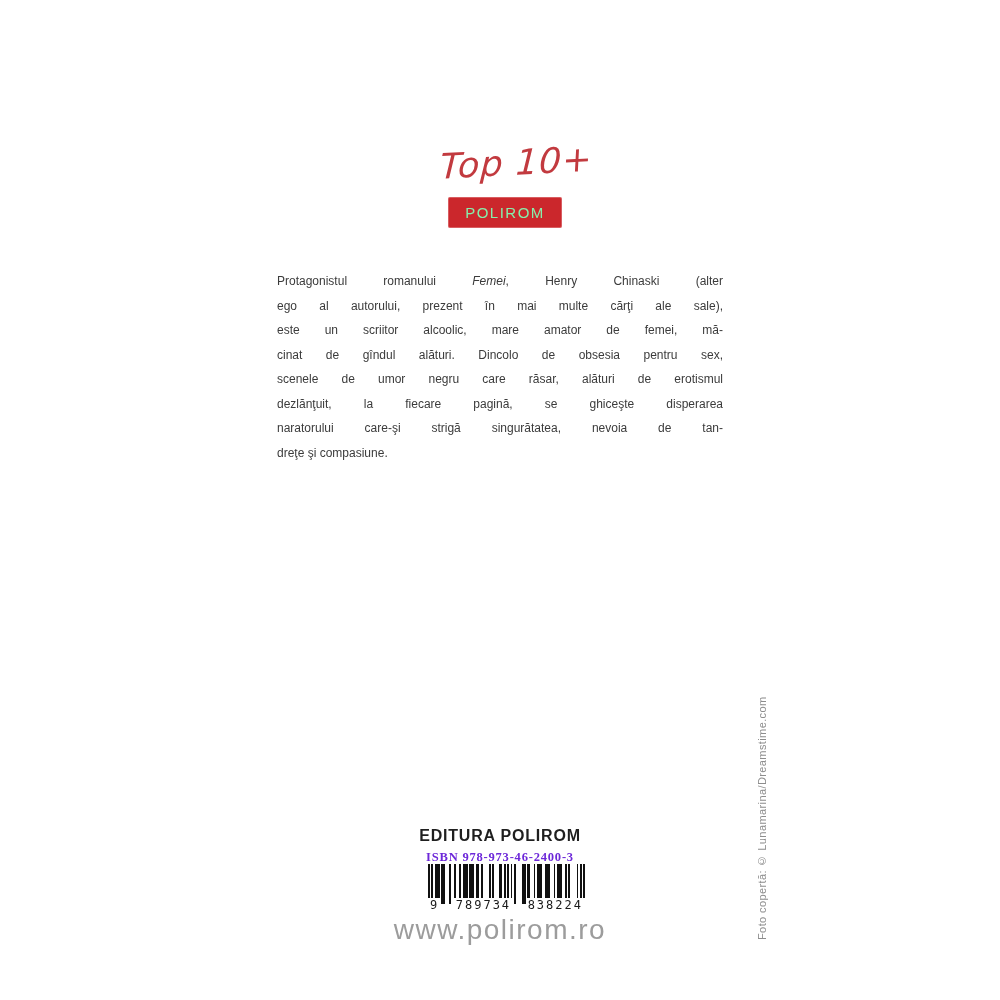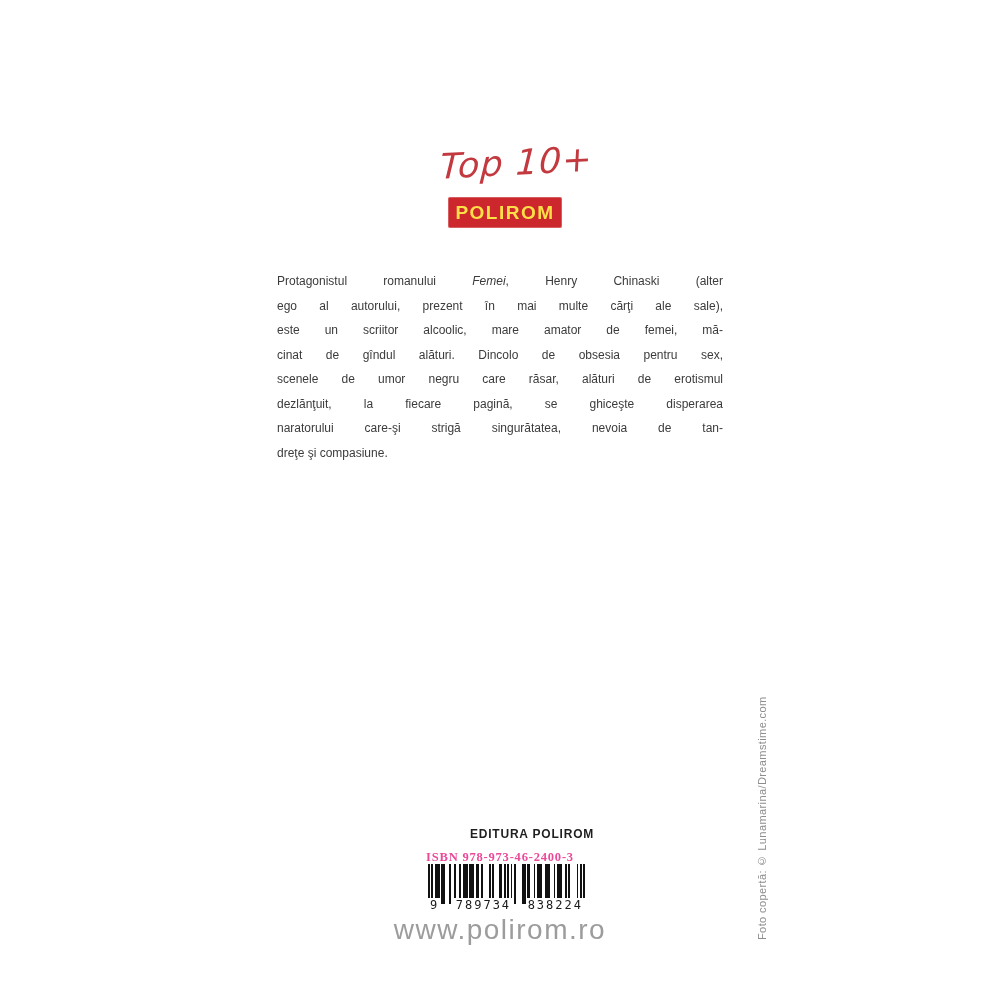--- a/index.html
+++ b/index.html
@@ -41,23 +41,23 @@
     width: 114px;
     height: 31px;
     background: #cb272c;
     border-radius: 2px;
     display: flex;
     align-items: center;
     justify-content: center;
     box-shadow: inset 0 0 0 1px rgba(255,255,255,0.25);
   }
   .logo-box span {
-    color: #fde047;
-    font-weight: bold;
-    font-size: 19px;
+    color: #86efac;
+    font-weight: normal;
+    font-size: 15px;
     letter-spacing: 1.5px;
   }
 
   
   .synopsis {
     position: absolute;
     left: 277px;
     top: 269px;
     width: 446px;
     font-size: 12px;
@@ -89,36 +89,35 @@
     white-space: nowrap;
   }
 
   
   .publisher {
     position: absolute;
     left: 50%;
     transform: translateX(-50%);
     top: 827px;
     font-weight: bold;
-    font-size: 12px;
+    font-size: 16px;
     letter-spacing: 0.8px;
     color: #1f1f1f;
     white-space: nowrap;
-    margin-left: 32px;
   }
   .isbn-label {
     position: absolute;
     left: 50%;
     transform: translateX(-50%);
     top: 850px;
     font-family: "Liberation Serif", serif;
     font-weight: bold;
     font-size: 12.5px;
     letter-spacing: 0.8px;
-    color: #ec4899;
+    color: #6d28d9;
     white-space: nowrap;
   }
   .barcode {
     position: absolute;
     left: 428px;
     top: 864px;
     width: 157px;
     height: 50px;
   }
   .barcode svg {

